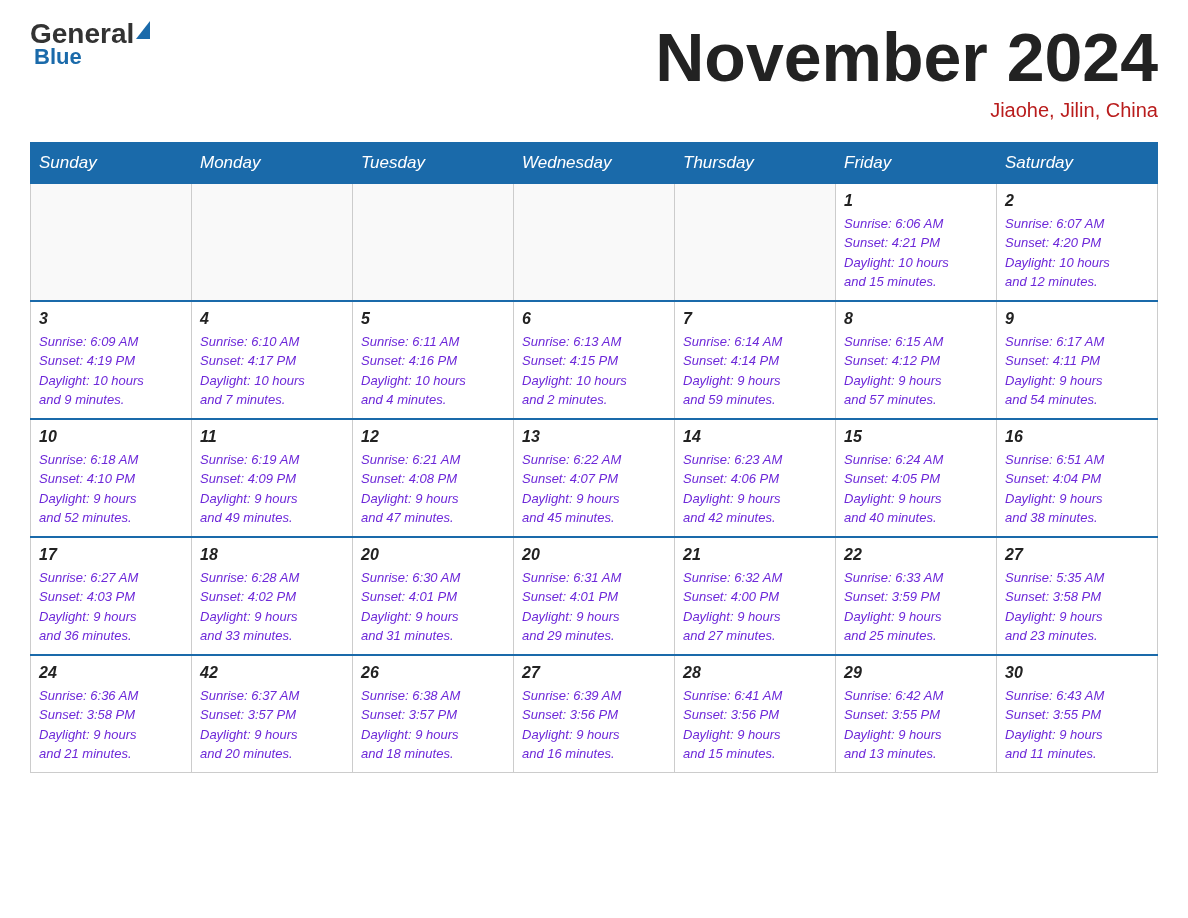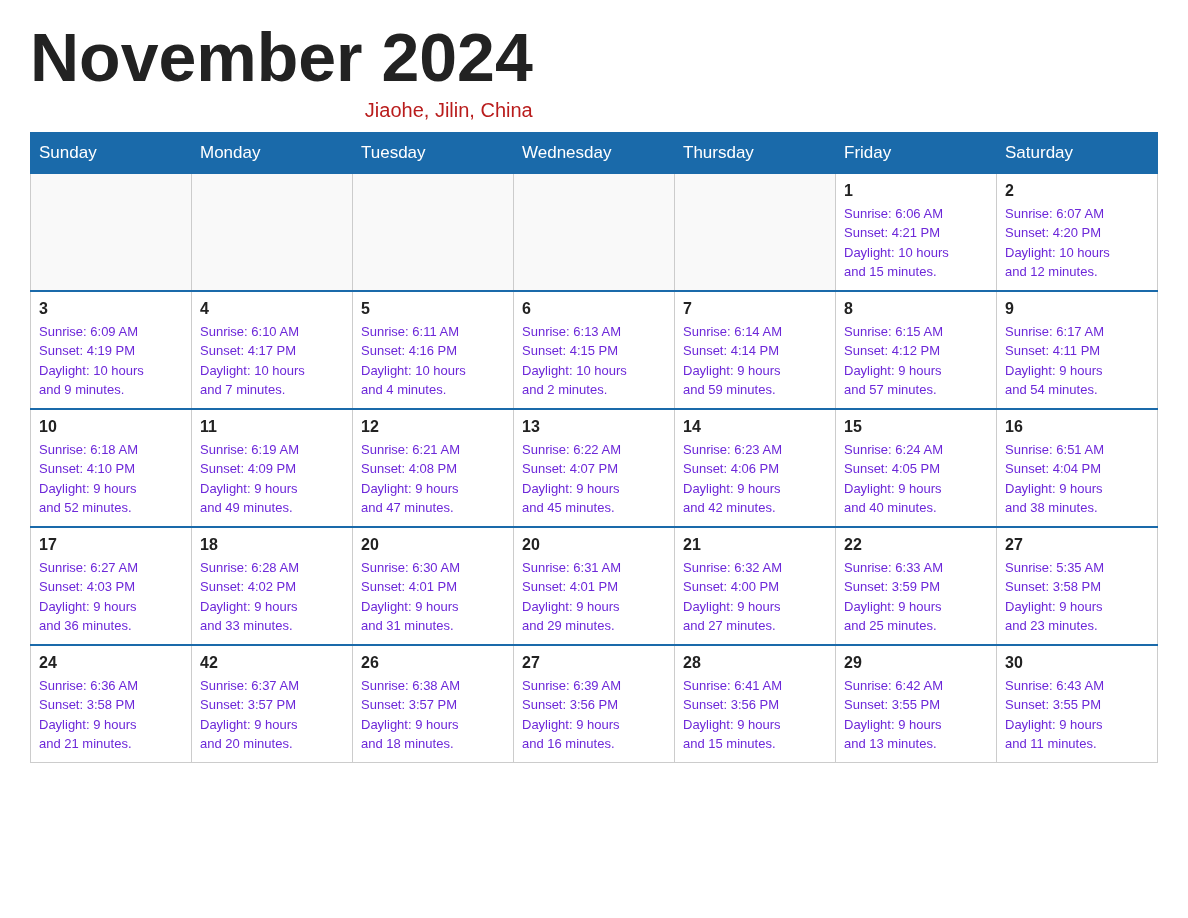--- a/index.html
+++ b/index.html
@@ -55,21 +55,22 @@
       line-height: 1.1;
     }
     .location {
       font-size: 20px;
       color: #b91c1c;
       margin-top: 4px;
     }
     .calendar {
       width: 100%;
       border-collapse: collapse;
-      margin-top: 10px;
+      margin-top: 20px;
+      font-style: italic;
     }
     .calendar th {
       background: #1a6aaa;
       color: #fff;
       font-size: 17px;
       font-weight: normal;
       padding: 10px 8px;
       text-align: left;
       border: 1px solid #1a6aaa;
     }
@@ -98,20 +99,27 @@
       line-height: 1.5;
     }
     .row-divider td {
       border-top: 2px solid #1a6aaa;
     }
   </style>
 </head>
 <body>
 
 <div class="header">
+  <div class="logo">
+    <div style="display:flex; align-items:center;">
+      <span class="logo-general">General</span>
+      <span class="logo-triangle"></span>
+    </div>
+    <span class="logo-blue">Blue</span>
+  </div>
   <div class="title-block">
     <div class="month-title">November 2024</div>
     <div class="location">Jiaohe, Jilin, China</div>
   </div>
 </div>
 
 <table class="calendar">
   <thead>
     <tr>
     <th>Sunday</th>

